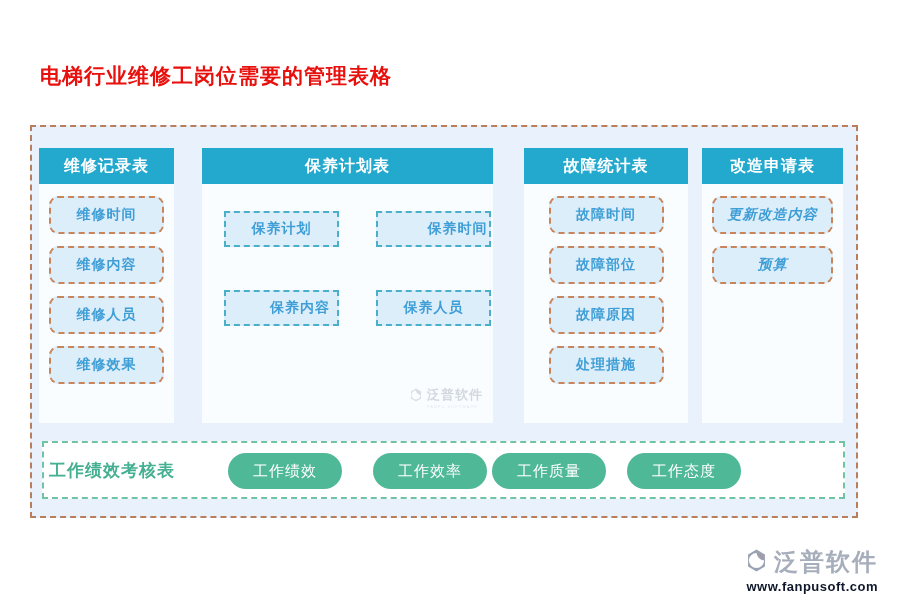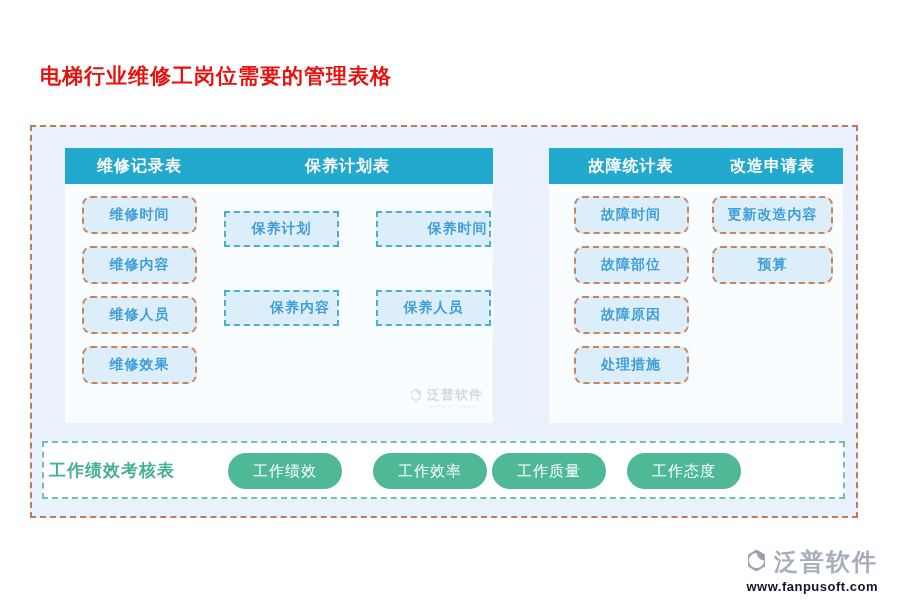--- a/index.html
+++ b/index.html
@@ -22,23 +22,23 @@
     position: absolute; left: 30px; top: 125px;
     width: 828px; height: 393px;
     background: #e9f2fc;
     border: 2px dashed #b97e5c;
   }
 
   .col {
     position: absolute; top: 21px; height: 275px;
     background: #fafdff;
   }
-  .col-1 { left: 33px;  width: 149px; }
+  .col-1 { left: 7px;  width: 135px; }
   .col-2 { left: 170px; width: 291px; }
-  .col-3 { left: 492px; width: 164px; margin-left: 25px; }
+  .col-3 { left: 492px; width: 164px; }
   .col-4 { left: 670px; width: 141px; }
 
   .col-header {
     height: 36px; background: #23a9ce;
     display: flex; align-items: center; justify-content: center;
     color: #ffffff; font-size: 16px; font-weight: bold;
     letter-spacing: 1px;
   }
 
   .item {
@@ -48,21 +48,21 @@
     letter-spacing: 1px;
   }
 
   
   .item-orange {
     width: 115px; height: 38px;
     margin: 12px auto 0 auto;
     border: 2px dashed #c8855c; border-radius: 9px;
   }
   .item-orange:first-of-type { margin-top: 26px; }
-  .col-4 .item-orange { width: 121px; }
+  .col-4 .item-orange { width: 121px; font-style: italic; }
 
   
   .item-teal {
     position: absolute; width: 115px; height: 36px;
     border: 2px dashed #4aafc9; border-radius: 0;
   }
   .pos-a { left: 22px;  top: 63px; }
   .pos-b { left: 174px; top: 63px; padding-left: 48px; }
   .pos-c { left: 22px;  top: 142px; padding-left: 37px; }
   .pos-d { left: 174px; top: 142px; }

